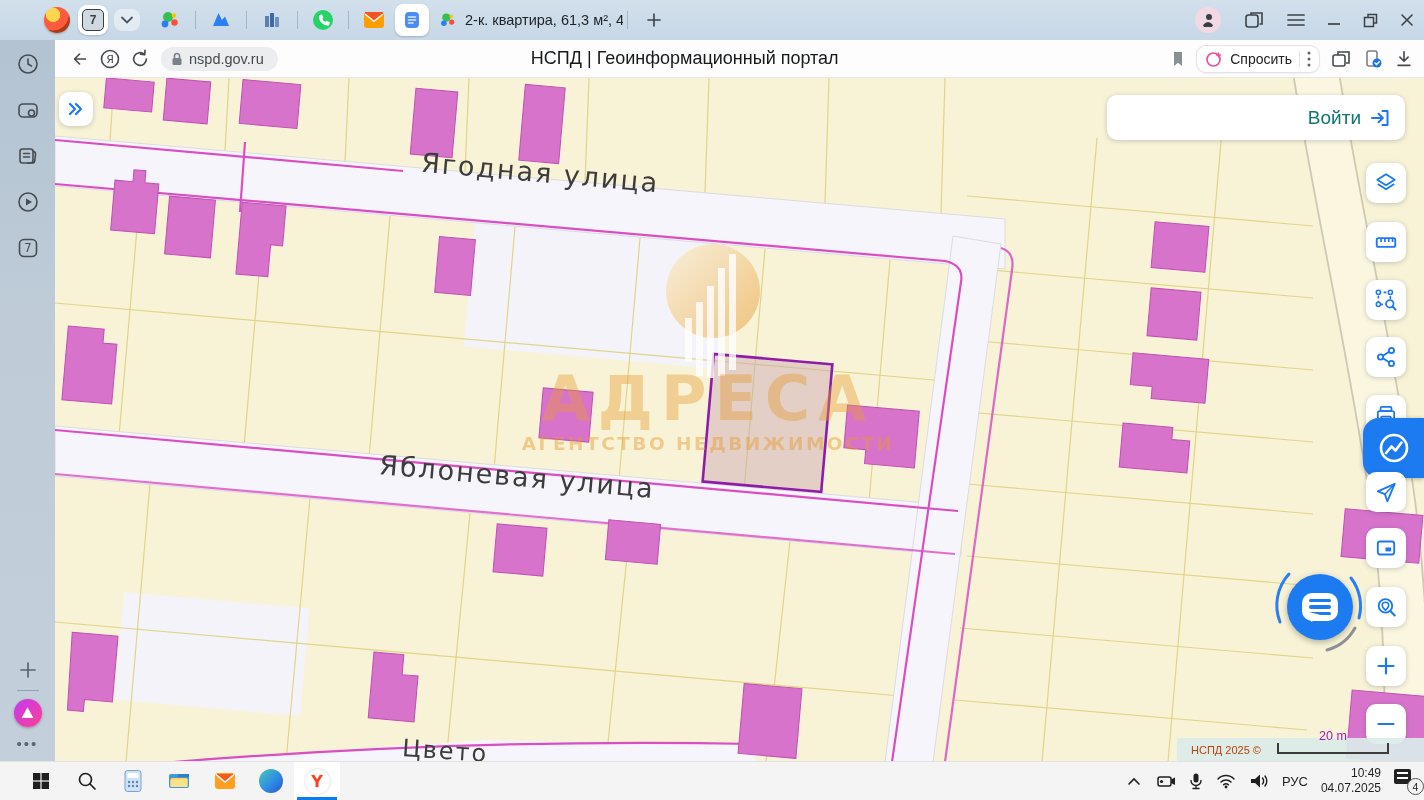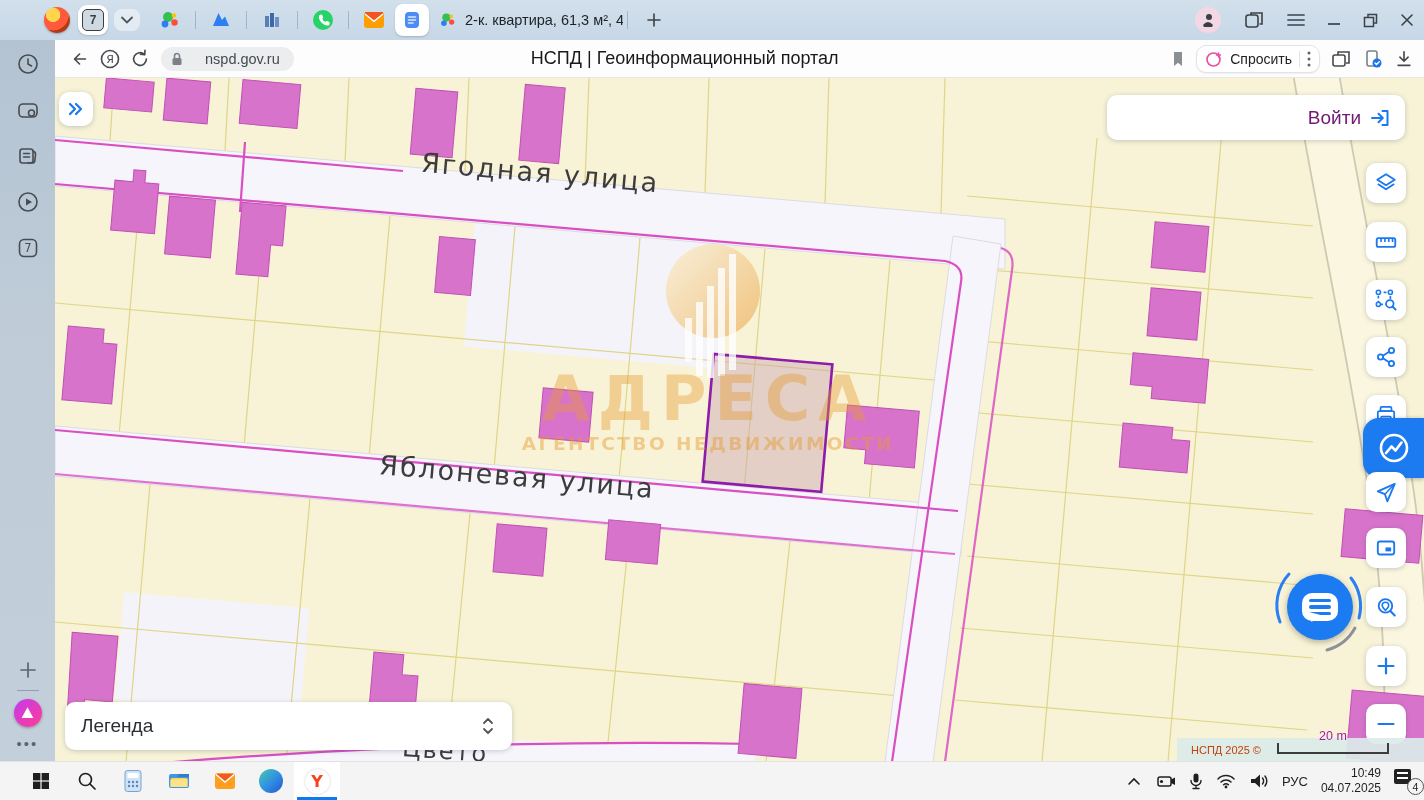--- a/index.html
+++ b/index.html
@@ -26,21 +26,21 @@
   .tab-current{display:flex;align-items:center;margin-left:10px;gap:8px;max-width:190px;}
   .tab-title{font-size:14.5px;color:#1d2125;white-space:nowrap;overflow:hidden;max-width:158px;}
   .newtab{margin-left:14px;color:#333;}
   .ts-right{position:absolute;right:10px;top:0;height:40px;display:flex;align-items:center;gap:22px;}
   .avatar{width:26px;height:26px;border-radius:50%;background:#f2d8e2;display:flex;align-items:center;justify-content:center;}
 
   
   #toolbar{position:absolute;top:40px;left:55px;right:0;height:38px;background:#fdfdfd;
     display:flex;align-items:center;padding:0 10px;border-bottom:1px solid #e7e7e7;box-sizing:border-box;}
   .tb-btn{width:30px;height:30px;display:flex;align-items:center;justify-content:center;border-radius:8px;}
-  .addr-pill{display:flex;align-items:center;gap:20px;background:#ebedef;border-radius:14px;
+  .addr-pill{display:flex;align-items:center;gap:4px;background:#ebedef;border-radius:14px;
     padding:4px 14px 4px 8px;margin-left:6px;}
   .addr-url{font-size:14.5px;color:#454a4f;}
   .page-title{position:absolute;left:46%;transform:translateX(-50%);font-size:18px;color:#17191b;white-space:nowrap;}
   .tb-right{margin-left:auto;display:flex;align-items:center;gap:10px;}
   .ask-pill{display:flex;align-items:center;gap:7px;border:1px solid #e3e3e6;border-radius:10px;
     padding:4px 8px;background:#fff;box-shadow:0 1px 2px rgba(0,0,0,.06);}
   .ask-label{font-size:14px;color:#222;}
   .ask-sep{width:1px;height:16px;background:#e3e3e6;}
 
   
@@ -56,21 +56,21 @@
   .sb-dots{color:#5b6670;font-size:15px;letter-spacing:2px;margin:8px 0 10px;}
 
   
   #map{position:absolute;top:78px;left:55px;right:0;bottom:38px;background:#f8f3d6;overflow:hidden;}
   #map-svg{position:absolute;left:0;top:0;}
   .overlay{position:absolute;}
   .panel{background:#fff;border-radius:10px;box-shadow:0 1px 5px rgba(40,60,90,.25);}
   .tool-btn{width:40px;height:40px;display:flex;align-items:center;justify-content:center;cursor:pointer;}
   #login-panel{left:1052px;top:17px;width:298px;height:45px;display:flex;align-items:center;
     justify-content:flex-end;padding-right:14px;box-sizing:border-box;gap:8px;}
-  #login-panel .login-label{color:#701a75;font-size:19px;}
+  #login-panel .login-label{color:#0f766e;font-size:19px;}
   #expand-btn{left:4px;top:14px;width:34px;height:34px;display:flex;align-items:center;justify-content:center;}
   #legend-panel{left:10px;top:624px;width:447px;height:48px;display:flex;align-items:center;
     padding:0 16px;box-sizing:border-box;}
   .legend-label{font-size:19px;color:#2b2f33;}
   .legend-chevrons{margin-left:auto;}
   #attribution{right:0;bottom:0;height:24px;width:247px;background:rgba(219,236,233,.92);
     display:flex;align-items:center;gap:16px;padding:0 12px 0 14px;box-sizing:border-box;}
   .attr-text{font-size:11px;color:#c2410c;white-space:nowrap;}
   .scalebar{width:108px;height:9px;border-left:2px solid #3c3c3c;border-right:2px solid #3c3c3c;
     border-bottom:2px solid #3c3c3c;position:relative;margin-bottom:3px;}
@@ -514,27 +514,20 @@
     <svg class="ico" width="22" height="22" viewBox="0 0 22 22">
       <path d="M11 3.5 V18.5 M3.5 11 H18.5" stroke="#1a78f0" stroke-width="2.2" stroke-linecap="round"></path>
     </svg>
   </div>
   <div class="overlay panel tool-btn" style="left:1311px;top:626px">
     <svg class="ico" width="22" height="22" viewBox="0 0 22 22">
       <path d="M3.5 11 H18.5" stroke="#1a78f0" stroke-width="2.2" stroke-linecap="round"></path>
     </svg>
   </div>
 
-  <div class="overlay panel" id="legend-panel">
-    <span class="legend-label">Легенда</span>
-    <svg class="ico legend-chevrons" width="16" height="20" viewBox="0 0 16 20">
-      <path d="M4 7 L8 3 L12 7" fill="none" stroke="#555" stroke-width="1.8" stroke-linecap="round" stroke-linejoin="round"></path>
-      <path d="M4 13 L8 17 L12 13" fill="none" stroke="#555" stroke-width="1.8" stroke-linecap="round" stroke-linejoin="round"></path>
-    </svg>
-  </div>
 
   <div class="overlay" id="attribution">
     <span class="attr-text">НСПД 2025 ©</span>
     <div class="scalebar">
       <span class="scale-label">20 m</span>
     </div>
   </div>
 </div>
 
 <div id="taskbar">

